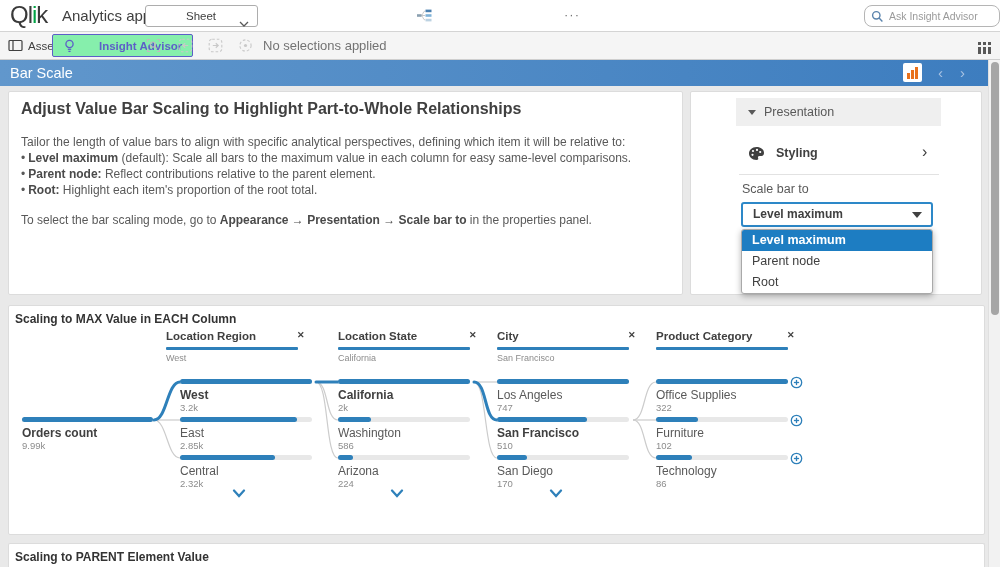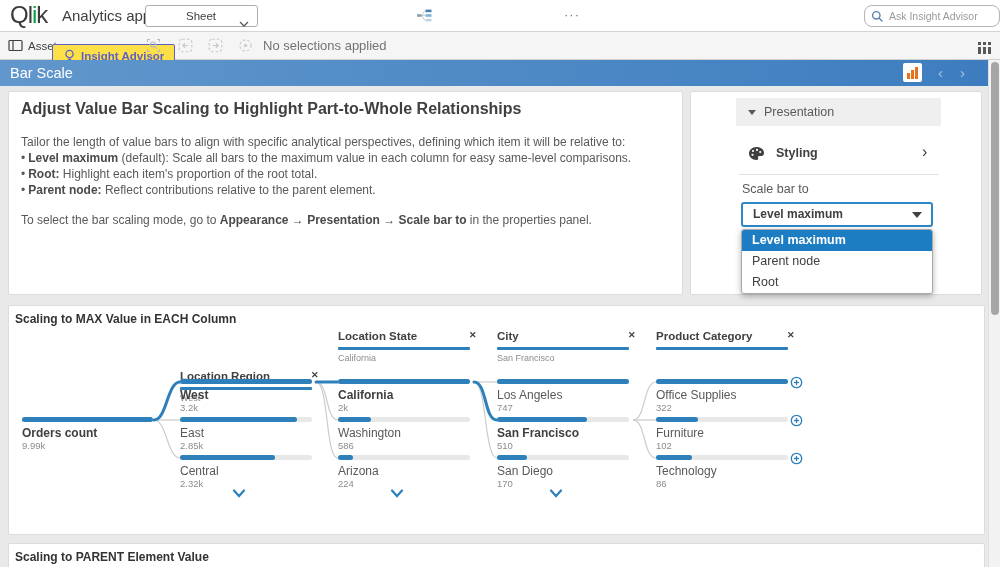--- a/index.html
+++ b/index.html
@@ -26,21 +26,21 @@
   .app-menu{position:absolute;left:564px;top:0;line-height:29px;font-size:13px;color:#737373;letter-spacing:1px;cursor:pointer;}
   .searchbox{position:absolute;left:864px;top:5px;width:136px;height:22px;border:1px solid #b5b5b5;border-radius:8px;background:#fff;}
   .searchbox svg{position:absolute;left:6px;top:4px;}
   .searchbox input{position:absolute;left:24px;top:1px;width:90px;height:18px;border:none;outline:none;font-size:10.5px;font-family:"Liberation Sans",sans-serif;color:#404040;}
   .searchbox input::placeholder{color:#9a9a9a;}
 
   
   .toolbar{position:absolute;left:0;top:32px;width:1000px;height:28px;background:#f5f5f5;border-bottom:1px solid #cfcfcf;}
   .assets{position:absolute;left:8px;top:0;height:27px;display:flex;align-items:center;gap:5px;cursor:pointer;}
   .assets .lbl{font-size:11.5px;color:#404040;}
-  .ia-btn{position:absolute;left:52px;top:2px;height:23px;padding:0 10px;border:1px solid var(--accent);border-radius:2px;background:#fde047;display:flex;align-items:center;gap:5px;cursor:pointer;margin-top:10px;}
+  .ia-btn{position:absolute;left:52px;top:2px;height:23px;padding:0 10px;border:1px solid var(--accent);border-radius:2px;background:#86efac;display:flex;align-items:center;gap:23px;cursor:pointer;}
   .ia-btn .lbl{font-size:11.5px;font-weight:bold;color:var(--accent);}
   .selicon{position:absolute;top:6px;cursor:default;}
   .status-text{position:absolute;left:263px;top:0;line-height:27px;font-size:13px;color:#737373;}
   .grid-btn{position:absolute;left:978px;top:8px;cursor:pointer;}
 
   
   .titlebar{position:absolute;left:0;top:60px;width:988px;height:26px;background:linear-gradient(90deg,#6197cc,#3d7dbf);}
   .tb-title{position:absolute;left:10px;line-height:26px;font-size:14.5px;color:#fff;}
   .tb-chart{position:absolute;left:903px;top:3px;width:19px;height:19px;background:#fff;border-radius:2px;display:flex;align-items:flex-end;justify-content:center;gap:1px;padding-bottom:3px;cursor:pointer;}
   .tb-chart i{display:block;width:3px;background:var(--orange);}
@@ -204,22 +204,22 @@
     <span class="tb-nav" style="left:938px">‹</span>
     <span class="tb-nav" style="left:960px">›</span>
   </div>
 
   <div class="card card-info">
     <h1>Adjust Value Bar Scaling to Highlight Part-to-Whole Relationships</h1>
     <div class="card1-body">
       <div>Tailor the length of value bars to align with specific analytical perspectives, defining which item it will be relative to:</div>
       <div id="bullets">
           <div class="bullet"><span class="marker">•</span><b>Level maximum</b><span> (default): Scale all bars to the maximum value in each column for easy same-level comparisons.</span></div>
+          <div class="bullet"><span class="marker">•</span><b>Parent node:</b><span> Reflect contributions relative to the parent element.</span></div>
           <div class="bullet"><span class="marker">•</span><b>Root:</b><span> Highlight each item's proportion of the root total.</span></div>
-          <div class="bullet"><span class="marker">•</span><b>Parent node:</b><span> Reflect contributions relative to the parent element.</span></div>
         </div>
       <div class="footer-line">
         <span>To select the bar scaling mode, go to </span><b>Appearance → Presentation → Scale bar to</b><span> in the properties panel.</span>
       </div>
     </div>
   </div>
 
   <div class="card panel">
     <div class="acc-header">
       <span class="acc-caret"></span>
@@ -265,21 +265,21 @@
         <path d="M307 76 L329 76" class="conn blue"></path>
         <path d="M465 76 C478 76 475 114 488 114" class="conn blue"></path>
       </svg>
     <div id="tree">
         <div class="tnode sel" style="left: 13px; top: 111px;">
           <div class="track" style="width:131px"></div>
       <div class="fill" style="width:131px"></div>
       <div class="tlabel">Orders count</div>
       <div class="tvalue">9.99k</div>
         </div>
-        <div class="tcol-header" style="left: 171px; margin-top: 40px;">
+        <div class="tcol-header" style="left: 157px;">
           <span class="tch-label">Location Region</span>
       <span class="tch-close">✕</span>
       <div class="tch-line"></div>
       <span class="tch-sub">West</span>
         </div>
         <div class="tnode sel" style="left: 171px; top: 73px;">
           <div class="track" style="width:132px"></div>
       <div class="fill" style="width:132px"></div>
       <div class="tlabel">West</div>
       <div class="tvalue">3.2k</div>

